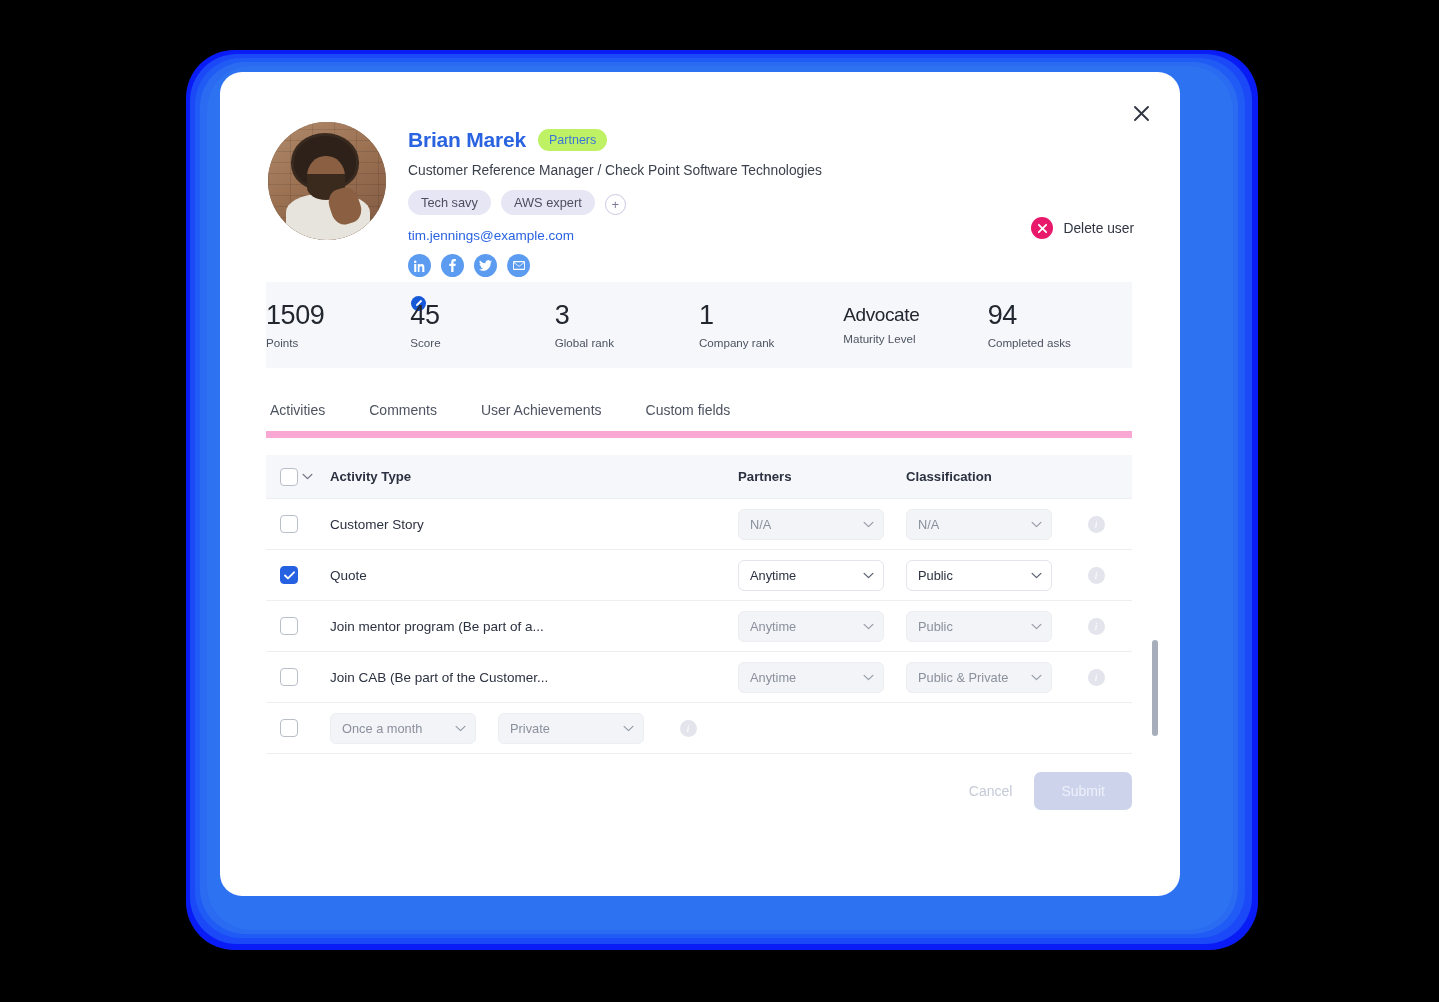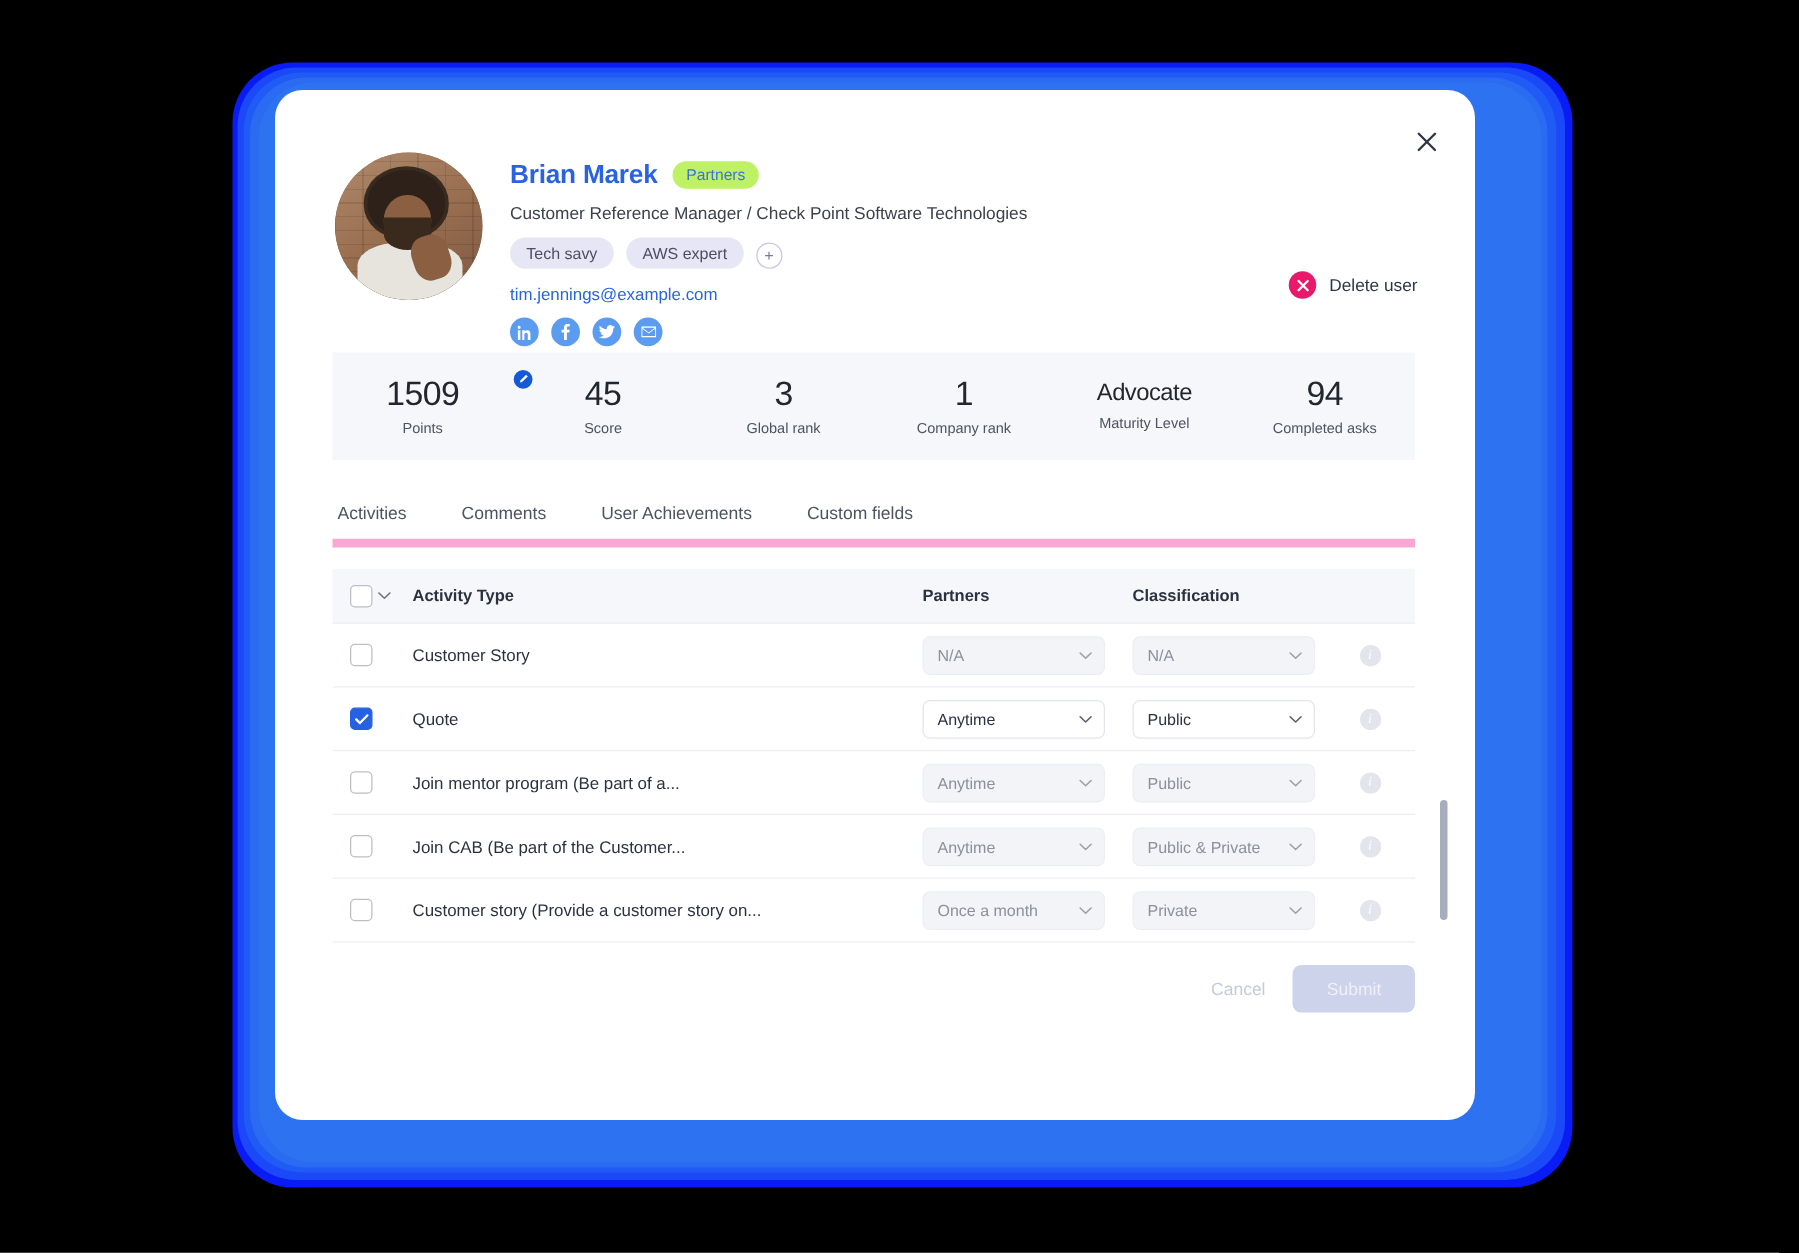--- a/index.html
+++ b/index.html
@@ -173,21 +173,21 @@
   .stats {
     position: absolute;
     left: 46px;
     top: 210px;
     width: 866px;
     height: 86px;
     background: #f6f7fa;
     display: flex;
     align-items: center;
   }
-  .stat { flex: 1; text-align: center; position: relative; }
+  .stat { flex: 1; text-align: left; position: relative; }
   .stat .val {
     font-size: 27px;
     color: #21262f;
     font-weight: 400;
     line-height: 1.05;
     letter-spacing: -0.4px;
     display: inline-block;
     position: relative;
   }
   .stat .val.small { font-size: 19px; }
@@ -615,21 +615,20 @@
         <span class="info-i">i</span>
       </div>
     </div>
 
     <div class="trow">
       <div class="col-check">
         <span class="cb">
           
         </span>
       </div>
-      <div class="col-type cell-type">Customer story (Provide a customer story on...</div>
       <div class="col-freq">
         <div class="sel muted">
           <span>Once a month</span>
           <span class="cv">
               <svg width="11" height="7" viewBox="0 0 12 8" aria-hidden="true">
                 <path d="M1 1.6 L6 6.4 L11 1.6" stroke="currentColor" stroke-width="1.5" fill="none" stroke-linecap="round" stroke-linejoin="round"></path>
               </svg>
             </span>
         </div>
       </div>

